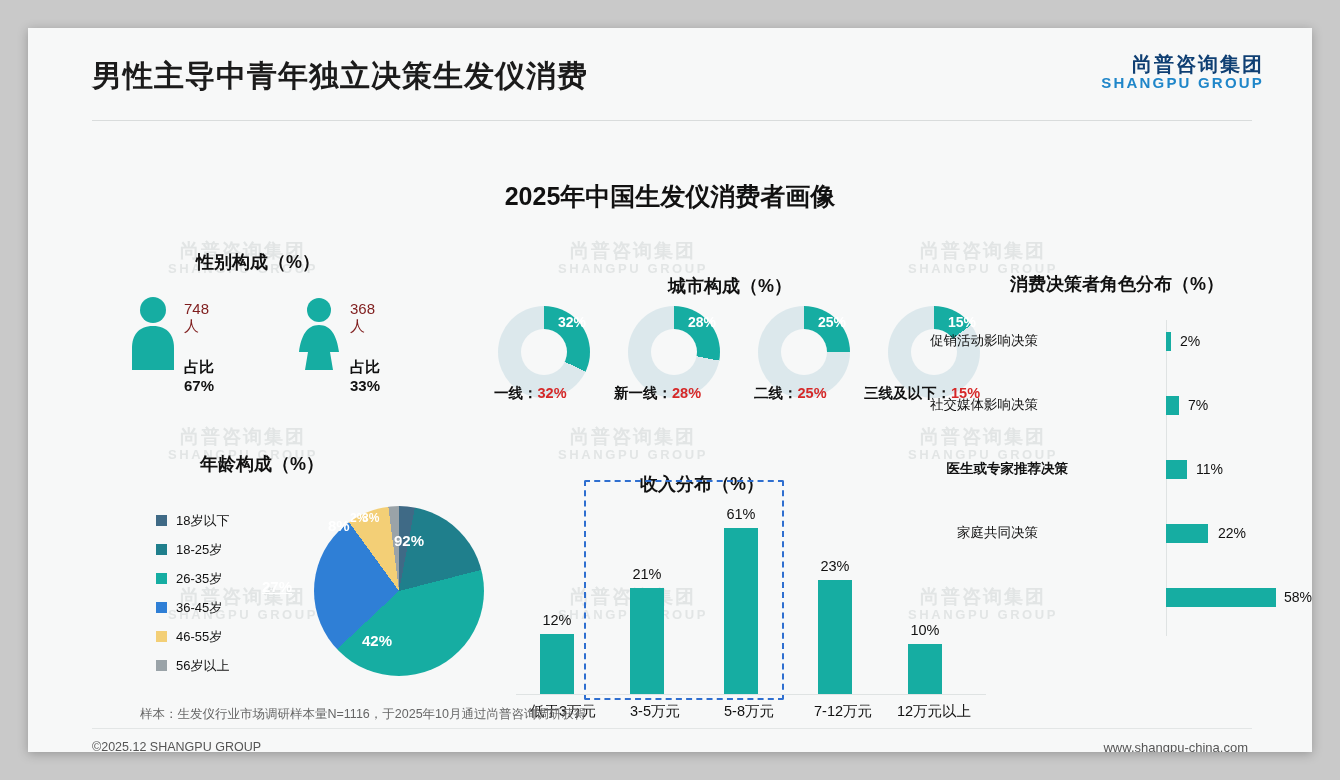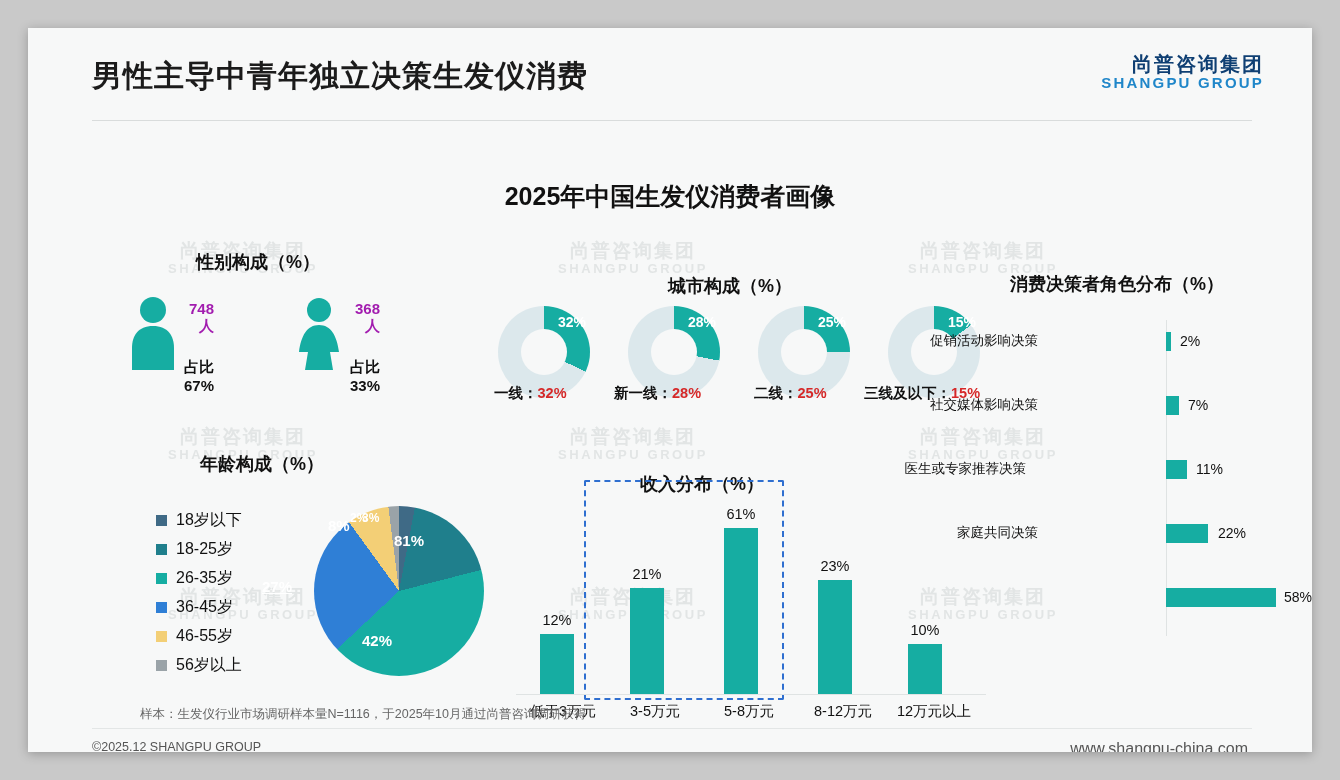--- a/index.html
+++ b/index.html
@@ -25,35 +25,35 @@
   .main-title{position:absolute;left:0;top:152px;width:1284px;text-align:center;font-size:25px;font-weight:bold;color:#111;}
 
   
   .sec-title{position:absolute;font-size:18px;font-weight:bold;color:#111;}
 
   
   .g-wrap{position:absolute;left:100px;top:268px;width:300px;height:90px;}
   .g-item{position:absolute;top:0;}
   .g-icon{position:absolute;left:0;top:0;}
   .g-txt{position:absolute;left:56px;top:4px;}
-  .g-num{font-size:15px;font-weight:bold;color:#a21caf;text-align:right;}
+  .g-num{font-size:15px;font-weight:normal;color:#7f1d1d;}
   .g-pct{font-size:15px;font-weight:bold;color:#111;margin-top:22px;}
 
   
   .donut{position:absolute;width:92px;height:92px;border-radius:50%;}
   .donut .hole{position:absolute;left:23px;top:23px;width:46px;height:46px;background:#f7f8f8;border-radius:50%;}
   .donut .lbl{position:absolute;right:4px;top:8px;font-size:14px;font-weight:bold;color:#fff;}
   .d-cap{position:absolute;font-size:14.5px;font-weight:bold;color:#111;white-space:nowrap;}
   .d-cap em{font-style:normal;color:#d62828;}
 
   
   .legend{position:absolute;left:128px;top:478px;}
   .lg-row{display:flex;align-items:center;height:29px;}
   .lg-sw{width:11px;height:11px;margin-right:9px;}
-  .lg-tx{font-size:16px;color:#111;}
+  .lg-tx{font-size:13px;color:#111;}
 
   
   .pie{position:absolute;left:286px;top:478px;width:170px;height:170px;border-radius:50%;}
   .pie-lbl{position:absolute;font-size:15px;font-weight:bold;color:#fff;}
 
   
   .inc{position:absolute;left:488px;top:486px;width:470px;height:180px;}
   .bar{position:absolute;bottom:0;width:34px;background:#16ada2;}
   .bar-val{position:absolute;font-size:14.5px;color:#111;text-align:center;width:70px;}
   .bar-cat{position:absolute;font-size:14.5px;color:#111;text-align:center;white-space:nowrap;}
@@ -62,21 +62,21 @@
   .dec-row{position:absolute;height:22px;}
   .dec-lbl{position:absolute;right:302px;font-size:13.5px;color:#111;white-space:nowrap;text-align:right;width:300px;}
   .dec-bar{position:absolute;height:19px;background:#16ada2;}
   .dec-val{position:absolute;font-size:14px;color:#111;}
   .dec-axis{position:absolute;left:1138px;top:292px;width:1px;height:316px;background:#dfe3e3;}
 
   
   .src{position:absolute;left:112px;top:678px;font-size:12.5px;color:#666;}
   .foot-rule{position:absolute;left:64px;top:700px;width:1160px;height:1px;background:#e3e6e6;}
   .foot-l{position:absolute;left:64px;top:712px;font-size:12.5px;color:#555;}
-  .foot-r{position:absolute;right:64px;top:712px;font-size:16px;color:#555;margin-left:31px;}
+  .foot-r{position:absolute;right:64px;top:712px;font-size:13px;color:#555;margin-left:31px;}
 </style>
 </head>
 <body>
 
 <div id="page">
   <div class="slide">
 
     <div class="hdr">
       <div class="hdr-title">男性主导中青年独立决策生发仪消费</div>
       <div class="logo">
@@ -212,21 +212,21 @@
     </div>
 
     <div class="pie" style="background:conic-gradient(
             #3f6a86 0 3%,
             #1f7f8c 3% 21%,
             #16ada2 21% 63%,
             #2f7fd6 63% 90%,
             #f3cf76 90% 98%,
             #9aa3a8 98% 100%);"></div>
     <div class="pie-lbl" style="left:334px;top:483px;font-size:12px;">3%</div>
-    <div class="pie-lbl" style="left:366px;top:504px;">81%</div>
+    <div class="pie-lbl" style="left:366px;top:504px;">92%</div>
     <div class="pie-lbl" style="left:334px;top:604px;">42%</div>
     <div class="pie-lbl" style="left:234px;top:550px;text-decoration:underline;">27%</div>
     <div class="pie-lbl" style="left:300px;top:489px;">8%</div>
     <div class="pie-lbl" style="left:322px;top:483px;font-size:12px;">2%</div>
 
     <div class="sec-title" style="left:612px;top:444px;">收入分布（%）</div>
 
     <div class="dash-box" style="left:556px;top:452px;width:196px;height:216px;"></div>
 
     <div class="inc">
@@ -243,39 +243,39 @@
       <div class="bar-val" style="left:284px;bottom:120px;">23%</div>
 
       <div class="bar" style="left:392px;height:50px;"></div>
       <div class="bar-val" style="left:374px;bottom:56px;">10%</div>
     </div>
     <div class="inc-axis"></div>
 
     <div class="bar-cat" style="left:490px;top:674px;width:90px;">低于3万元</div>
     <div class="bar-cat" style="left:582px;top:674px;width:90px;">3-5万元</div>
     <div class="bar-cat" style="left:676px;top:674px;width:90px;">5-8万元</div>
-    <div class="bar-cat" style="left:770px;top:674px;width:90px;">8-12万元</div>
+    <div class="bar-cat" style="left:770px;top:674px;width:90px;">7-12万元</div>
     <div class="bar-cat" style="left:856px;top:674px;width:100px;">12万元以上</div>
 
     <div class="sec-title" style="left:982px;top:244px;">消费决策者角色分布（%）</div>
     <div class="dec-axis"></div>
 
     <div>
       <div class="dec-row" style="left:0;top:304px;width:1284px;">
         <div class="dec-lbl" style="left:710px;">促销活动影响决策</div>
         <div class="dec-bar" style="left:1138px;width:5px;"></div>
         <div class="dec-val" style="left:1152px;top:1px;">2%</div>
       </div>
       <div class="dec-row" style="left:0;top:368px;width:1284px;">
         <div class="dec-lbl" style="left:710px;">社交媒体影响决策</div>
         <div class="dec-bar" style="left:1138px;width:13px;"></div>
         <div class="dec-val" style="left:1160px;top:1px;">7%</div>
       </div>
       <div class="dec-row" style="left:0;top:432px;width:1284px;">
-        <div class="dec-lbl" style="left:698px;">医生或专家推荐决策</div>
+        <div class="dec-lbl" style="left:740px;font-weight:bold;">医生或专家推荐决策</div>
         <div class="dec-bar" style="left:1138px;width:21px;"></div>
         <div class="dec-val" style="left:1168px;top:1px;">11%</div>
       </div>
       <div class="dec-row" style="left:0;top:496px;width:1284px;">
         <div class="dec-lbl" style="left:710px;">家庭共同决策</div>
         <div class="dec-bar" style="left:1138px;width:42px;"></div>
         <div class="dec-val" style="left:1190px;top:1px;">22%</div>
       </div>
       <div class="dec-row" style="left:0;top:560px;width:1284px;">
         <div class="dec-bar" style="left:1138px;width:110px;"></div>

